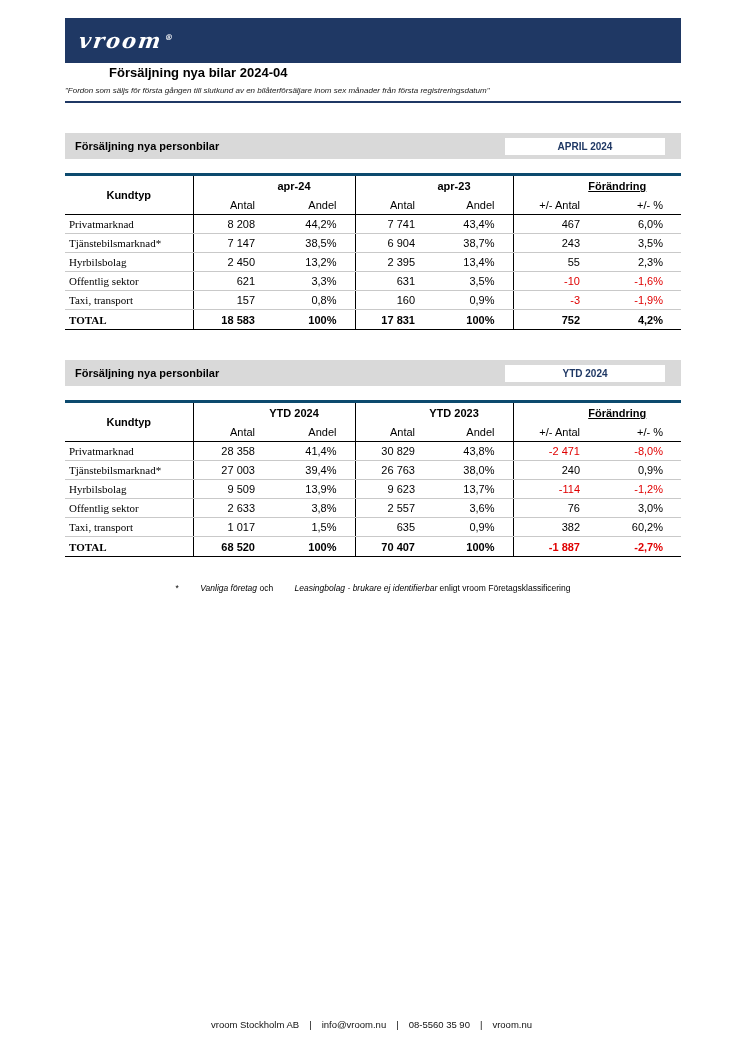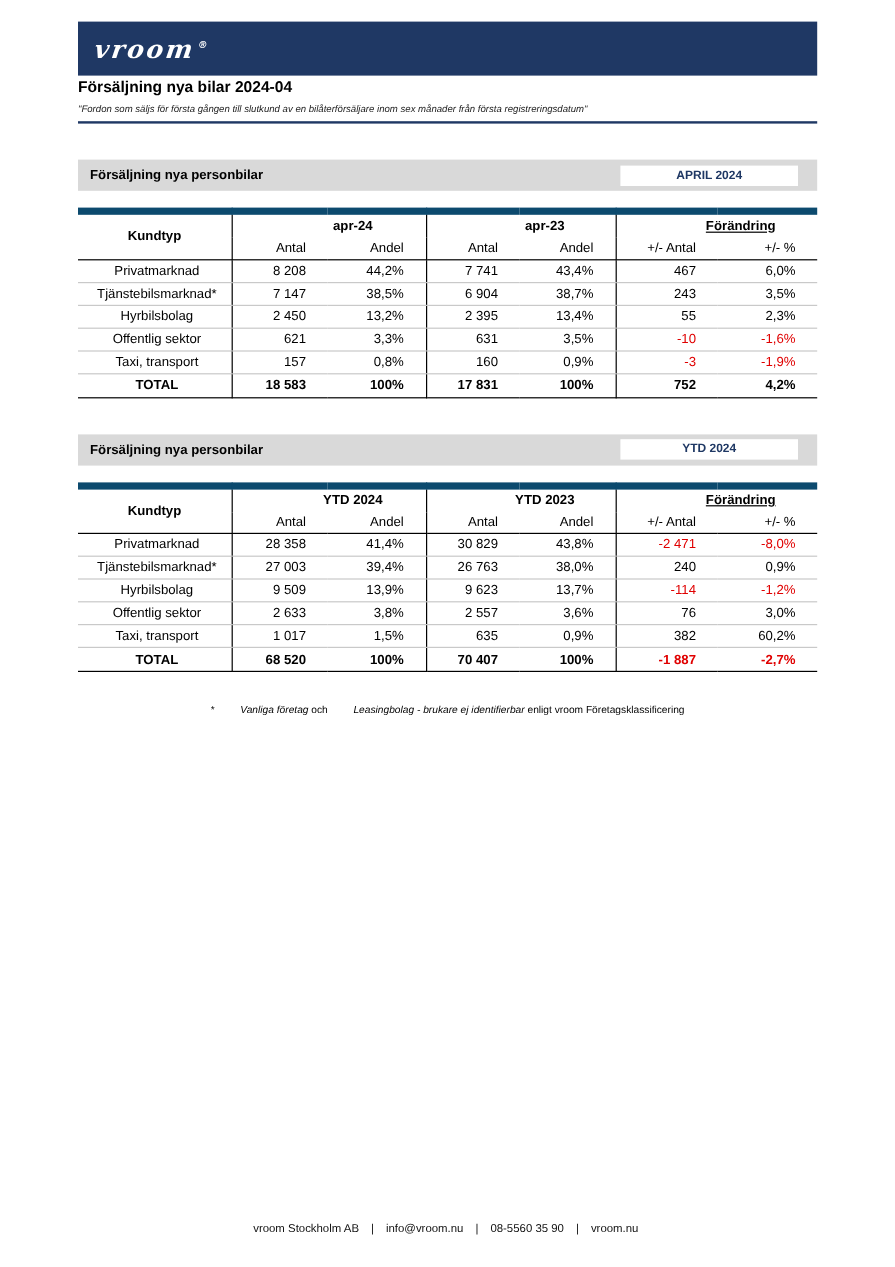--- a/index.html
+++ b/index.html
@@ -8,45 +8,45 @@
 
   .page { position:relative; width:746px; height:1056px; margin:0 auto; background:#fff; overflow:hidden; }
   .content { padding:18px 65px 0 65px; }
 
   .topbar { height:45px; background:var(--navy,#1f3864); display:flex; align-items:center; padding-left:14px; }
   .logo { color:#fff; font-family:"DejaVu Serif", serif; font-style:italic; font-weight:bold;
           font-size:21px; letter-spacing:2px; transform:skewX(-8deg); white-space:nowrap; }
   .logo-reg { font-size:8px; vertical-align:super; letter-spacing:0; margin-left:2px; }
 
   .dateline { text-align:right; font-size:10.5px; margin-top:4px; }
-  .title { font-size:13px; font-weight:bold; margin-top:2px; }
+  .title { font-size:13px; font-weight:bold; margin-top:2px;margin-left:44px; }
   .subtitle { font-size:11px; margin-top:2px; }
   .quote { font-size:8px; font-style:italic; margin-top:6px; color:#1a1a1a; }
   .rule { height:2px; background:var(--navy,#1f3864); margin-top:6px; }
 
   .section-bar { margin-top:30px; background:var(--section-bg,#d9d9d9); height:26px;
                  position:relative; display:flex; align-items:center; padding-left:10px;text-align:right; }
   .section-bar .bar-title { font-size:11px; font-weight:bold; }
-  .badge { position:absolute; right:16px; top:4.5px; width:148px; height:17px; background:#fff;
+  .badge { position:absolute; right:16px; top:4.5px; width:160px; height:17px; background:#fff;
            display:flex; align-items:center; justify-content:center;
            font-size:10px; font-weight:bold; color:var(--navy,#1f3864); }
 
   table.sales { margin-top:14px; width:616px; border-collapse:collapse; table-layout:fixed;
-                border-top:6px solid #0c4a6e; font-size:11px; }
+                border-top:3px solid #0c4a6e; font-size:11px; }
   table.sales th, table.sales td { font-size:11px; }
   tr.ghead th { height:22px; font-weight:bold; text-align:center; vertical-align:middle; }
   th.kundtyp { border-right:1px solid #000; border-bottom:1.5px solid #000;
                font-weight:bold; text-align:center; vertical-align:middle; }
   th.grp { border-right:1px solid #000;padding-left:40px; }
   th.grp.last { border-right:none;text-decoration:underline; }
   tr.shead th { height:18px; font-weight:normal; border-bottom:1.5px solid #000; vertical-align:middle; }
   .num { text-align:right; padding-right:18px; }
   .gsep { border-right:1px solid #000; }
   tbody td { height:19px; border-bottom:1px solid var(--row-line,#c9c9c9); vertical-align:middle; }
-  tbody td.c-label { padding-left:4px; border-right:1px solid #000; text-align:center; }
+  tbody td.c-label { padding-left:4px; border-right:1px solid #000; text-align:left;font-family:Liberation Serif, serif; }
   tr.total td { font-weight:bold; border-top:1.5px solid #000; border-bottom:1.5px solid #000; height:20px;margin-top:20px; }
   .neg { color:var(--negative,#e00000); }
 
   .footnote { text-align:center; font-size:8.5px; margin-top:26px; }
   .footnote .it { font-style:italic;margin-left:19px; }
 
   .page-footer { position:absolute; left:0; right:3px; bottom:26px; text-align:center; font-size:9.5px; color:#111; }
   .page-footer .sep { margin:0 10px; }
 </style>
 </head>

